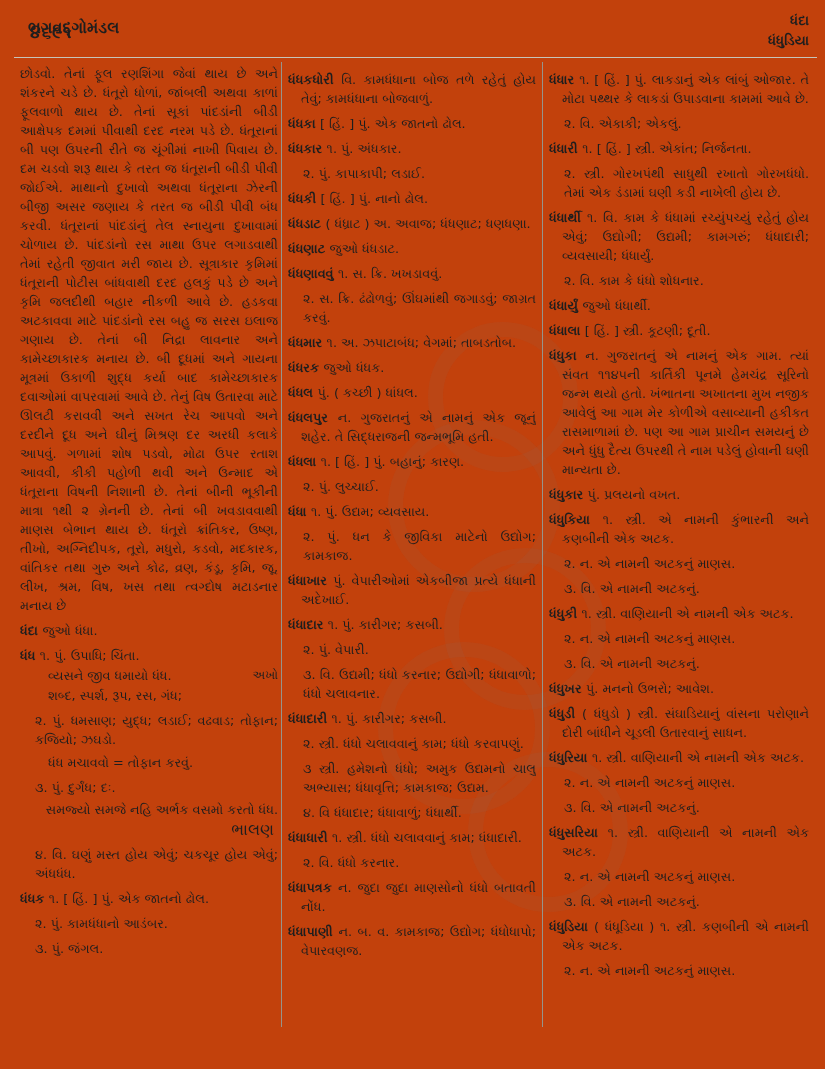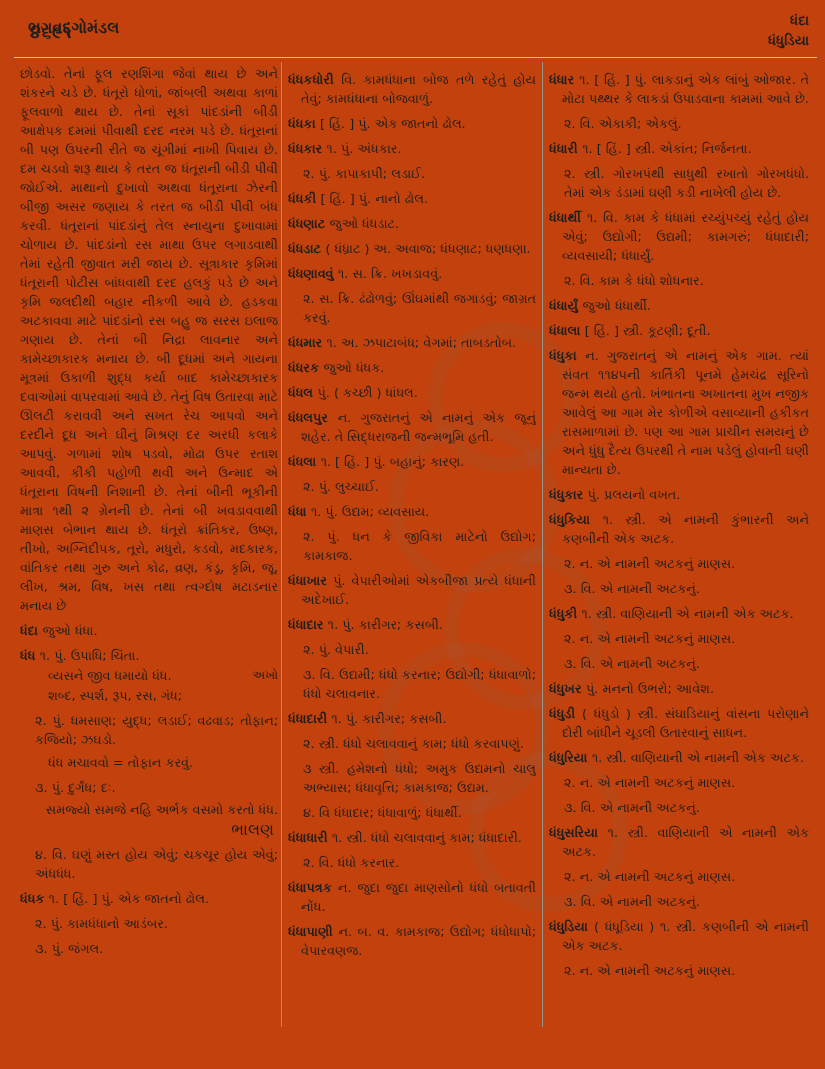--- a/index.html
+++ b/index.html
@@ -86,22 +86,22 @@
       <div class="blk entry"><span class="head">ધંધક </span>૧. [ હિં. ] પું. એક જાતનો ઢોલ.</div>
       <div class="blk sense">૨. પું. કામધંધાનો આડંબર.</div>
       <div class="blk sense">૩. પું. જંગલ.</div>
     </div>
   <div class="col col2">
       <div class="blk entry"><span class="head">ધંધકધોરી </span>વિ. કામધંધાના બોજ તળે રહેતું હોય તેવું; કામધંધાના બોજવાળું.</div>
       <div class="blk entry"><span class="head">ધંધકા </span>[ હિં. ] પું. એક જાતનો ઢોલ.</div>
       <div class="blk entry"><span class="head">ધંધકાર </span>૧. પું. અંધકાર.</div>
       <div class="blk sense">૨. પું. કાપાકાપી; લડાઈ.</div>
       <div class="blk entry"><span class="head">ધંધકી </span>[ હિં. ] પું. નાનો ઢોલ.</div>
+      <div class="blk entry"><span class="head">ધંધડાટ </span>( ધંધ્રાટ ) અ. અવાજ; ધંધણાટ; ધણધણા.</div>
       <div class="blk entry"><span class="head">ધંધણાટ </span>જુઓ ધંધડાટ.</div>
-      <div class="blk entry"><span class="head">ધંધડાટ </span>( ધંધ્રાટ ) અ. અવાજ; ધંધણાટ; ધણધણા.</div>
       <div class="blk entry"><span class="head">ધંધણાવવું </span>૧. સ. ક્રિ. ખખડાવવું.</div>
       <div class="blk sense">૨. સ. ક્રિ. ઢંઢોળવું; ઊંઘમાંથી જગાડવું; જાગ્રત કરવું.</div>
       <div class="blk entry"><span class="head">ધંધમાર </span>૧. અ. ઝપાટાબંધ; વેગમાં; તાબડતોબ.</div>
       <div class="blk entry"><span class="head">ધંધરક </span>જુઓ ધંધક.</div>
       <div class="blk entry"><span class="head">ધંધલ </span>પું. ( કચ્છી ) ધાંધલ.</div>
       <div class="blk entry"><span class="head">ધંધલપુર </span>ન. ગુજરાતનું એ નામનું એક જૂનું શહેર. તે સિદ્ધરાજની જન્મભૂમિ હતી.</div>
       <div class="blk entry"><span class="head">ધંધલા </span>૧. [ હિં. ] પું. બહાનું; કારણ.</div>
       <div class="blk sense">૨. પું. લુચ્ચાઈ.</div>
       <div class="blk entry"><span class="head">ધંધા </span>૧. પું. ઉદ્યમ; વ્યવસાય.</div>
       <div class="blk sense">૨. પું. ધન કે જીવિકા માટેનો ઉદ્યોગ; કામકાજ.</div>

